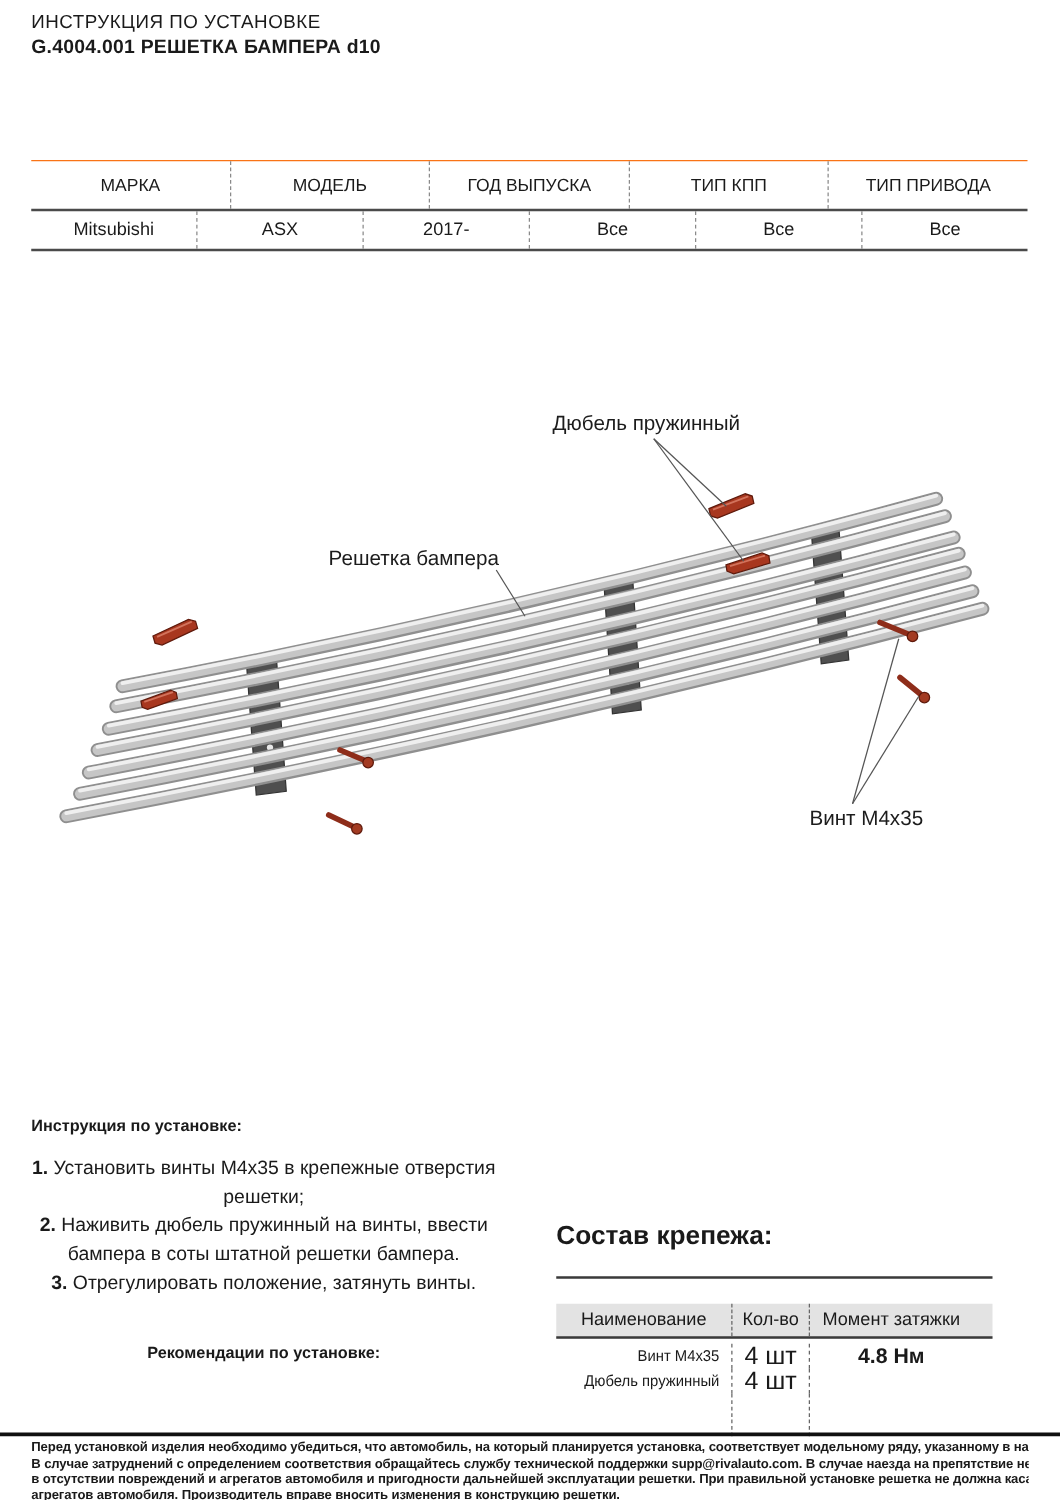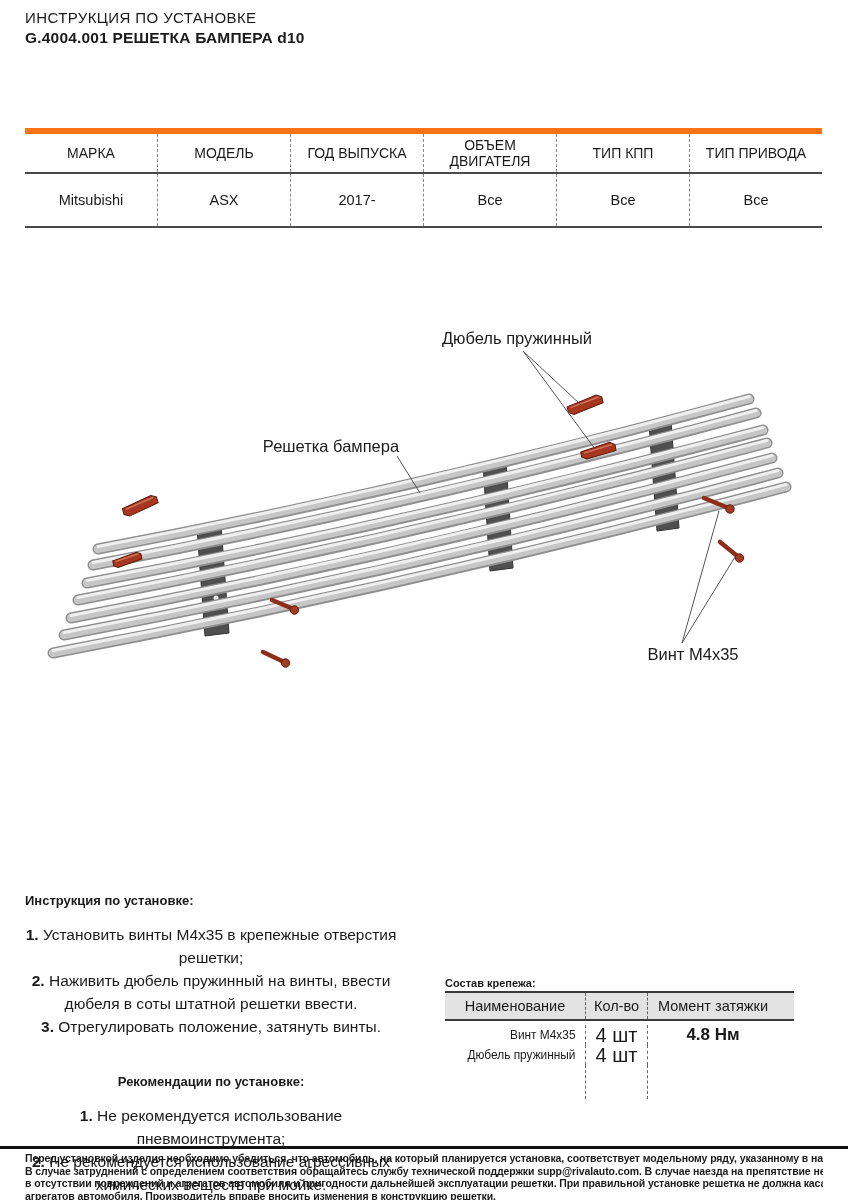--- a/index.html
+++ b/index.html
@@ -5,24 +5,24 @@
   * { margin:0; padding:0; box-sizing:border-box; }
   html,body { width:848px; height:1200px; }
   body { position:relative; background:#ffffff; font-family:"Liberation Sans",sans-serif; color:#1a1a1a; overflow:hidden; }
 
   
   .header { position:absolute; left:25px; top:9px; }
   .header .h-line1 { font-size:15px; letter-spacing:.4px; }
   .header .h-line2 { font-size:15.5px; font-weight:bold; letter-spacing:.2px; margin-top:3px; }
 
   
-  .veh-table { position:absolute; left:25px; top:128px; width:797px; border-top:6px solid #f97316; }
+  .veh-table { position:absolute; left:25px; top:128px; width:797px; border-top:1px solid #f97316; }
   .veh-row { display:flex; }
   .veh-row.head { height:40px; border-bottom:2px solid #4a4a4a; }
-  .veh-row.data { height:54px; border-bottom:2px solid #4a4a4a; }
+  .veh-row.data { height:32px; border-bottom:2px solid #4a4a4a; }
   .veh-cell { flex:1 1 0; display:flex; align-items:center; justify-content:center; text-align:center;
               font-size:14px; line-height:16px; border-left:1px dashed #8a8a8a; padding:2px 8px; }
   .veh-cell:first-child { border-left:none; }
   .veh-row.data .veh-cell { font-size:14.5px; }
 
   
   .diagram { position:absolute; left:0; top:315px; width:848px; height:385px; }
   svg text { font-family:"Liberation Sans","DejaVu Sans",sans-serif; font-size:16.5px; fill:#1c1c1c; }
   .leader { stroke:#555; stroke-width:1; fill:none; }
   .tube-base { stroke:#8f8f8f; stroke-width:11; fill:none; stroke-linecap:round; }
@@ -36,23 +36,23 @@
   .screw-head { fill:#a33b22; stroke:#5f1a0c; stroke-width:1; }
 
   
   .textblock { position:absolute; left:25px; top:893px; width:372px; }
   .tb-title { font-size:13px; font-weight:bold; margin-bottom:15px; }
   .tb-steps { font-size:15.5px; line-height:23px;text-align:center; }
   .tb-title.second { margin-top:36px;text-align:center; }
 
   
   .fast-block { position:absolute; left:445px; top:977px; width:349px; }
-  .fast-title { font-size:11px; font-weight:bold; margin-bottom:2px; }
+  .fast-title { font-size:21px; font-weight:bold; margin-bottom:20px; }
   .fast-table { border-top:2px solid #3a3a3a; }
-  .fast-head { display:flex; height:28px; background:#e3e3e3; border-bottom:2px solid #3a3a3a; }
+  .fast-head { display:flex; height:28px; background:#e3e3e3; border-bottom:2px solid #3a3a3a;margin-top:20px; }
   .fast-head .fc { display:flex; align-items:center; justify-content:center; font-size:14.5px; }
   .fast-row { display:flex; height:20px; }
   .fast-row .fc { display:flex; align-items:center; }
   .fc1 { width:140px; justify-content:flex-end; }
   .fc2 { width:62px;  border-left:1px dashed #666; justify-content:center; }
   .fc3 { width:131px; border-left:1px dashed #666; justify-content:center; }
   .fast-row .fc1 { font-size:12.5px; justify-content:flex-end; padding-right:10px; transform:scaleX(.95); transform-origin:right; }
   .fast-row .fc2 { font-size:20px; }
   .fast-row .fc3 { font-size:17px;font-weight:bold; }
   .fast-row.first { padding-top:4px; height:24px; }
@@ -69,21 +69,20 @@
 <div class="header">
   <div class="h-line1">ИНСТРУКЦИЯ ПО УСТАНОВКЕ</div>
   <div class="h-line2">G.4004.001 РЕШЕТКА БАМПЕРА d10</div>
 </div>
 
 <div class="veh-table">
   <div class="veh-row head">
     <div class="veh-cell">МАРКА</div>
     <div class="veh-cell">МОДЕЛЬ</div>
     <div class="veh-cell">ГОД ВЫПУСКА</div>
-    <div class="veh-cell">ОБЪЕМ ДВИГАТЕЛЯ</div>
     <div class="veh-cell">ТИП КПП</div>
     <div class="veh-cell">ТИП ПРИВОДА</div>
   </div>
   <div class="veh-row data">
     <div class="veh-cell">Mitsubishi</div>
     <div class="veh-cell">ASX</div>
     <div class="veh-cell">2017-</div>
     <div class="veh-cell">Все</div>
     <div class="veh-cell">Все</div>
     <div class="veh-cell">Все</div>
@@ -191,28 +190,24 @@
   <text x="517" y="29" text-anchor="middle">Дюбель пружинный</text>
   <text x="331" y="137" text-anchor="middle">Решетка бампера</text>
   <text x="693" y="345" text-anchor="middle">Винт M4x35</text>
 </svg>
 </div>
 
 <div class="textblock">
   <div class="tb-title">Инструкция по установке:</div>
   <div class="tb-steps">
     <div><b>1.</b><span> Установить винты М4х35 в крепежные отверстия решетки;</span></div>
-    <div><b>2.</b><span> Наживить дюбель пружинный на винты, ввести дюбеля в соты штатной решетки ввести.</span></div>
+    <div><b>2.</b><span> Наживить дюбель пружинный на винты, ввести бампера в соты штатной решетки бампера.</span></div>
     <div><b>3.</b><span> Отрегулировать положение, затянуть винты.</span></div>
   </div>
   <div class="tb-title second">Рекомендации по установке:</div>
-  <div class="tb-steps">
-    <div><b>1.</b><span> Не рекомендуется использование пневмоинструмента;</span></div>
-    <div><b>2.</b><span> Не рекомендуется использование агрессивных химических веществ при мойке.</span></div>
-  </div>
 </div>
 
 <div class="fast-block">
   <div class="fast-title">Состав крепежа:</div>
   <div class="fast-table">
     <div class="fast-head">
       <div class="fc fc1">Наименование</div>
       <div class="fc fc2">Кол-во</div>
       <div class="fc fc3">Момент затяжки</div>
     </div>

